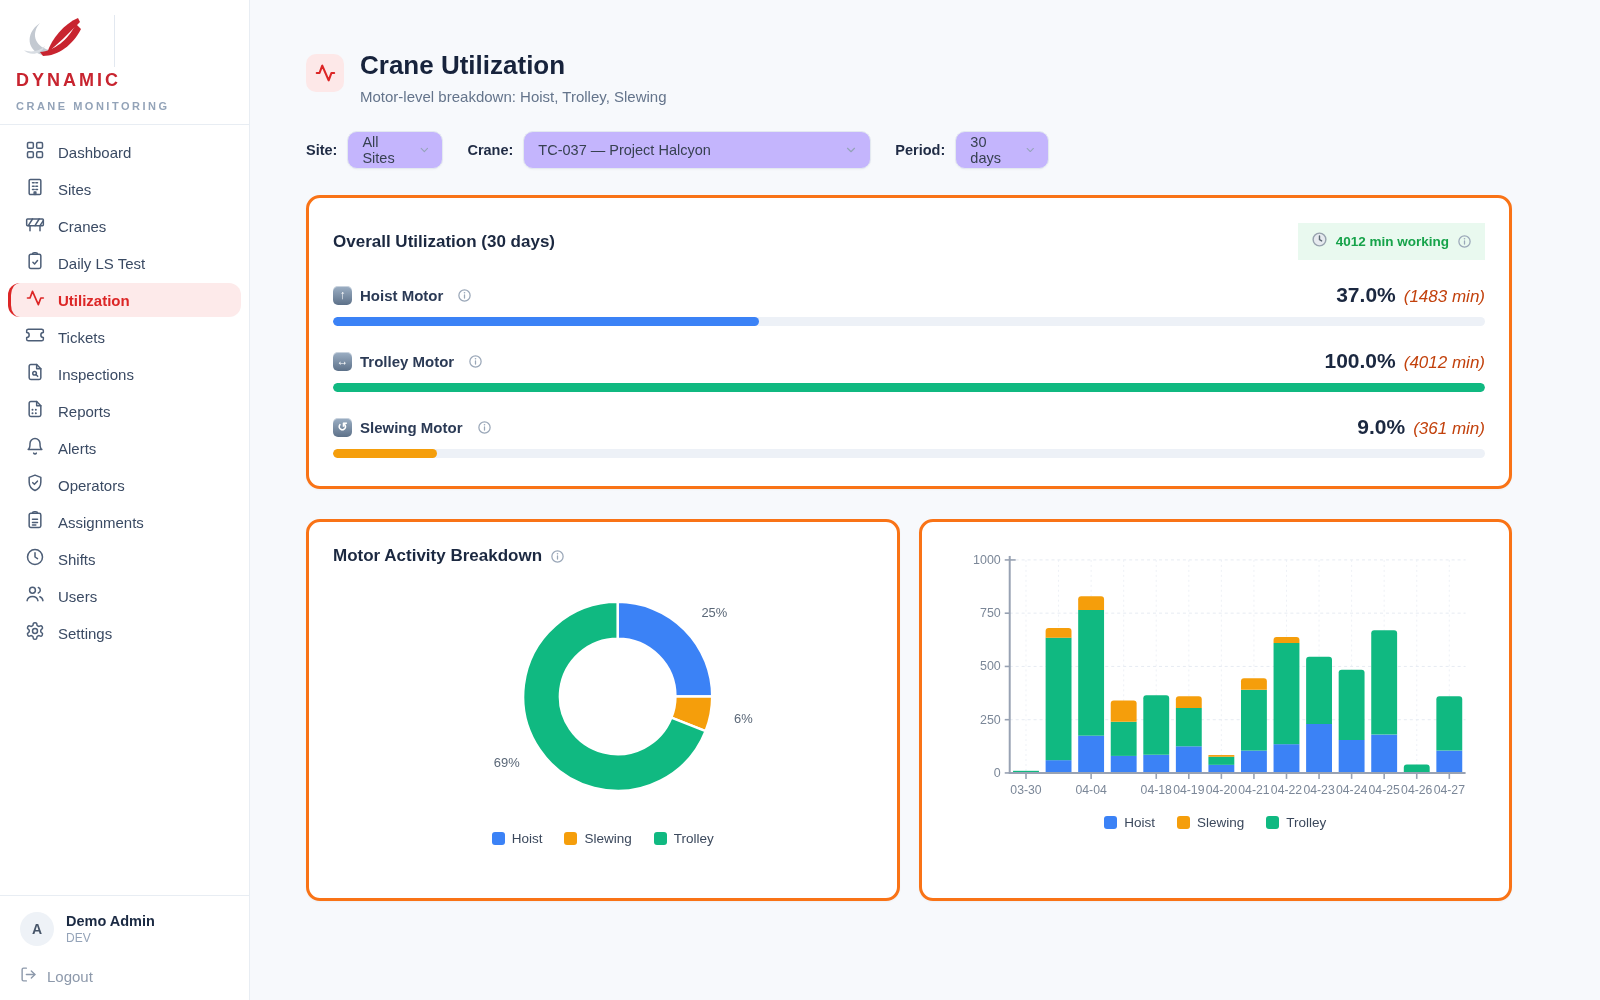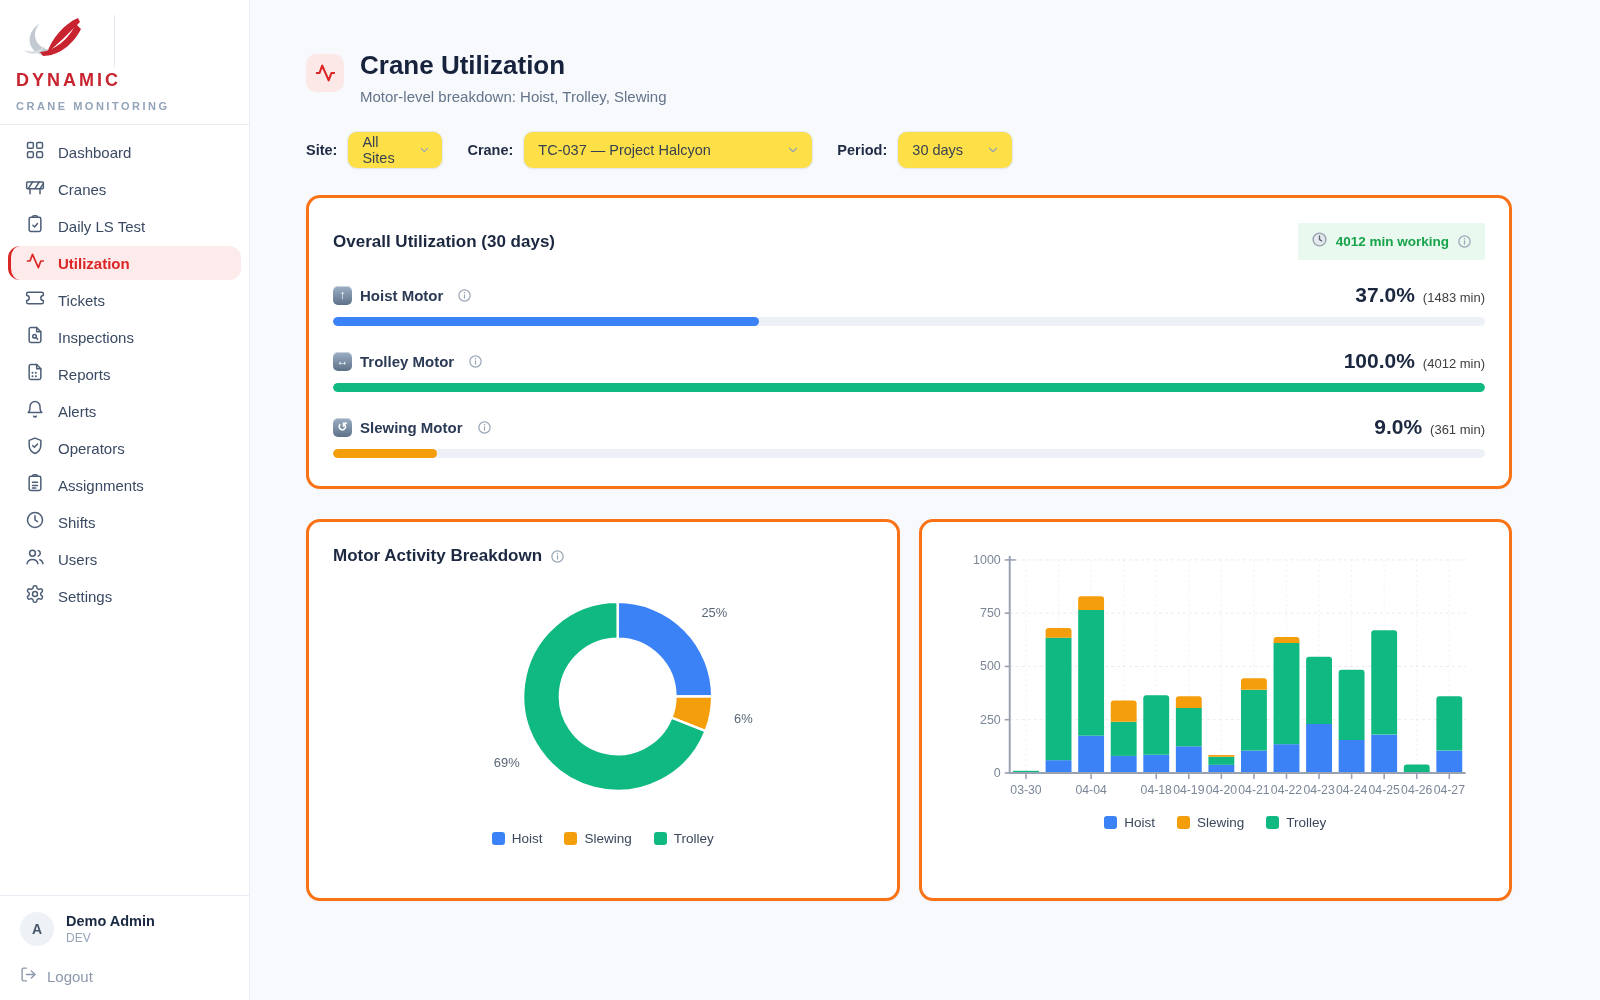--- a/index.html
+++ b/index.html
@@ -57,27 +57,27 @@
     width:38px; height:38px; border-radius:10px; background:#fde8e8;
     display:flex; align-items:center; justify-content:center; margin-top:4px;
   }
   .page-head-icon svg { width:22px; height:22px; stroke:#dc2626; }
   .page-title { font-size:26px; font-weight:bold; color:#17233c; }
   .page-subtitle { font-size:15px; color:#64748b; margin-top:7px; }
   .filters { display:flex; align-items:center; gap:10px; margin-top:26px; margin-left:0; }
   .filter-label { font-size:14.5px; font-weight:bold; color:#1f2b44; margin-left:14px; }
   .filter-label:first-child { margin-left:0; }
   .select {
-    height:38px; background:#fde047; border:1px solid #e3e9f0; border-radius:10px;
+    height:38px; background:#c4b5fd; border:1px solid #e3e9f0; border-radius:10px;
     display:inline-flex; align-items:center; justify-content:space-between;
     padding:0 12px 0 14px; font-size:14.5px; color:#374151; cursor:pointer;
     box-shadow:0 1px 2px rgba(16,24,40,.03);
   }
   .select svg { width:14px; height:14px; stroke:#94a3b8; margin-left:8px; }
-  .w-site { width:96px; } .w-crane { width:290px; } .w-period { width:116px;justify-content:space-between; }
+  .w-site { width:96px; } .w-crane { width:348px; } .w-period { width:94px;justify-content:space-between; }
   .card {
     background:#fff; border:3px solid #f97316; border-radius:14px;
     box-shadow:0 1px 2px rgba(16,24,40,.04);
   }
   .overall-card { margin-top:26px; padding:25px 24px 28px 24px; }
   .overall-head { display:flex; align-items:center; justify-content:space-between; }
   .card-title { font-size:17px; font-weight:bold; color:#1b2840; }
   .badge {
     display:inline-flex; align-items:center; gap:8px; background:#e9f9ef;
     border-radius:0; padding:8px 13px;
@@ -91,21 +91,21 @@
   .motor-glyph {
     width:19px; height:19px; border-radius:5px; color:#fff;
     background:linear-gradient(180deg,#9db0c5,#5d7189);
     box-shadow:inset 0 1px 0 rgba(255,255,255,.45);
     display:flex; align-items:center; justify-content:center;
     font-size:12px; font-weight:bold;
   }
   .motor-name { font-size:15px; font-weight:bold; color:#2b3a55; margin-right:6px; }
   .motor-right { display:flex; align-items:baseline; gap:8px; }
   .motor-pct { font-size:21px; font-weight:bold; color:#1b2840; }
-  .motor-min { font-size:13px; color:#404040; }
+  .motor-min { font-size:17px; color:#c2410c;font-style:italic; }
   .track {
     height:9px; border-radius:6px; background:#edf1f7; margin-top:10px; overflow:hidden;
   }
   .motor-fill { display:block; height:100%; border-radius:6px; }
   .charts-row { display:flex; gap:19px; margin-top:30px; }
   .chart-card { flex:1; padding:24px 24px 20px 24px; height:382px; }
   .chart-card-head { display:flex; align-items:center; gap:8px; }
   .legend { display:flex; justify-content:center; gap:22px; margin-top:8px; }
   .legend-item { display:flex; align-items:center; gap:7px; font-size:13.5px; color:#3b485c; }
   .legend-swatch { width:13px; height:13px; border-radius:3px; display:inline-block; }
@@ -133,20 +133,27 @@
   <div class="side-sep"></div>
   <nav class="nav">
     <div class="nav-item">
       <span><svg viewBox="0 0 24 24" fill="none" stroke-width="1.8" stroke-linecap="round" stroke-linejoin="round">
             <rect x="3" y="3" width="7" height="7" rx="1.5"></rect>
             <rect x="14" y="3" width="7" height="7" rx="1.5"></rect>
             <rect x="3" y="14" width="7" height="7" rx="1.5"></rect>
             <rect x="14" y="14" width="7" height="7" rx="1.5"></rect>
           </svg></span>
       <span class="nlabel">Dashboard</span>
+    </div>
+    <div class="nav-item">
+      <span><svg viewBox="0 0 24 24" fill="none" stroke-width="1.8" stroke-linecap="round" stroke-linejoin="round">
+            <rect x="5" y="3" width="14" height="18" rx="1.5"></rect>
+            <path d="M9 7h2M13 7h2M9 11h2M13 11h2M9 15h2M13 15h2M11 21v-3h2v3"></path>
+          </svg></span>
+      <span class="nlabel">Sites</span>
     </div>
     <div class="nav-item">
       <span><svg viewBox="0 0 24 24" fill="none" stroke-width="1.8" stroke-linecap="round" stroke-linejoin="round">
             <rect x="2" y="6" width="20" height="8" rx="1"></rect>
             <path d="M9 6 4 14M17 6l-5 8M22 8l-4 6M6 14v6M18 14v6"></path>
           </svg></span>
       <span class="nlabel">Cranes</span>
     </div>
     <div class="nav-item">
       <span><svg viewBox="0 0 24 24" fill="none" stroke-width="1.8" stroke-linecap="round" stroke-linejoin="round">

